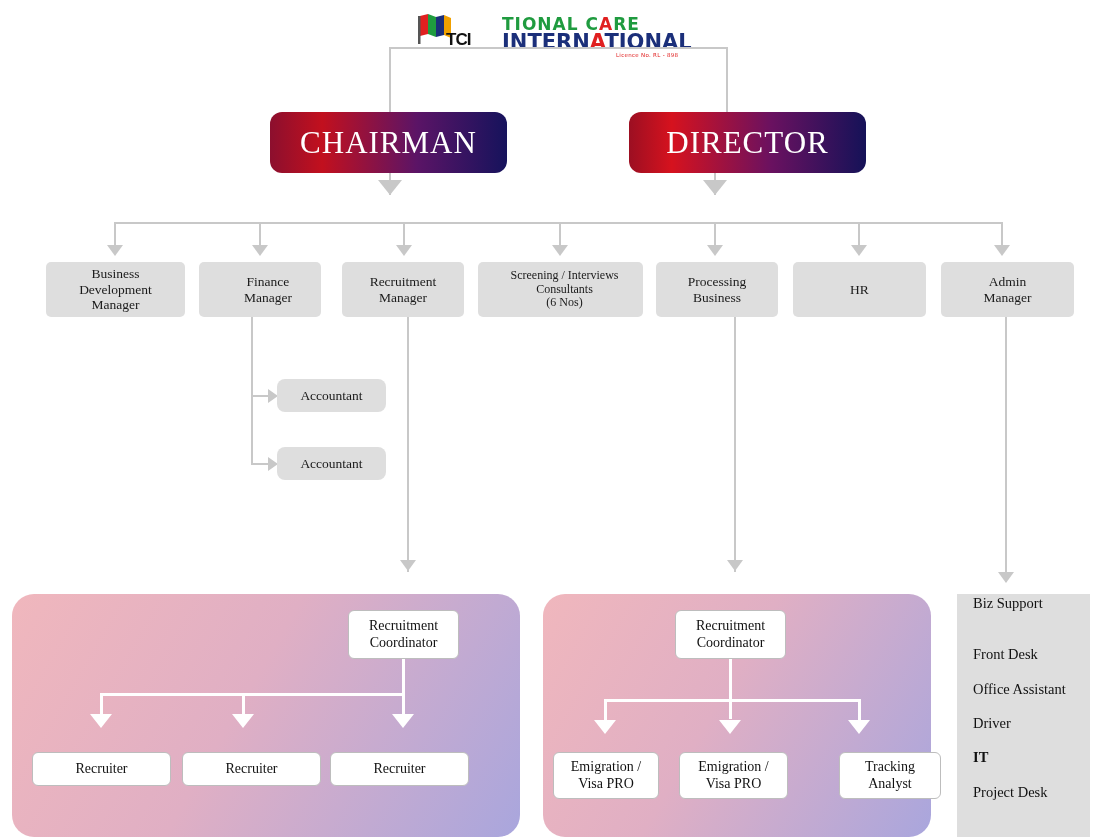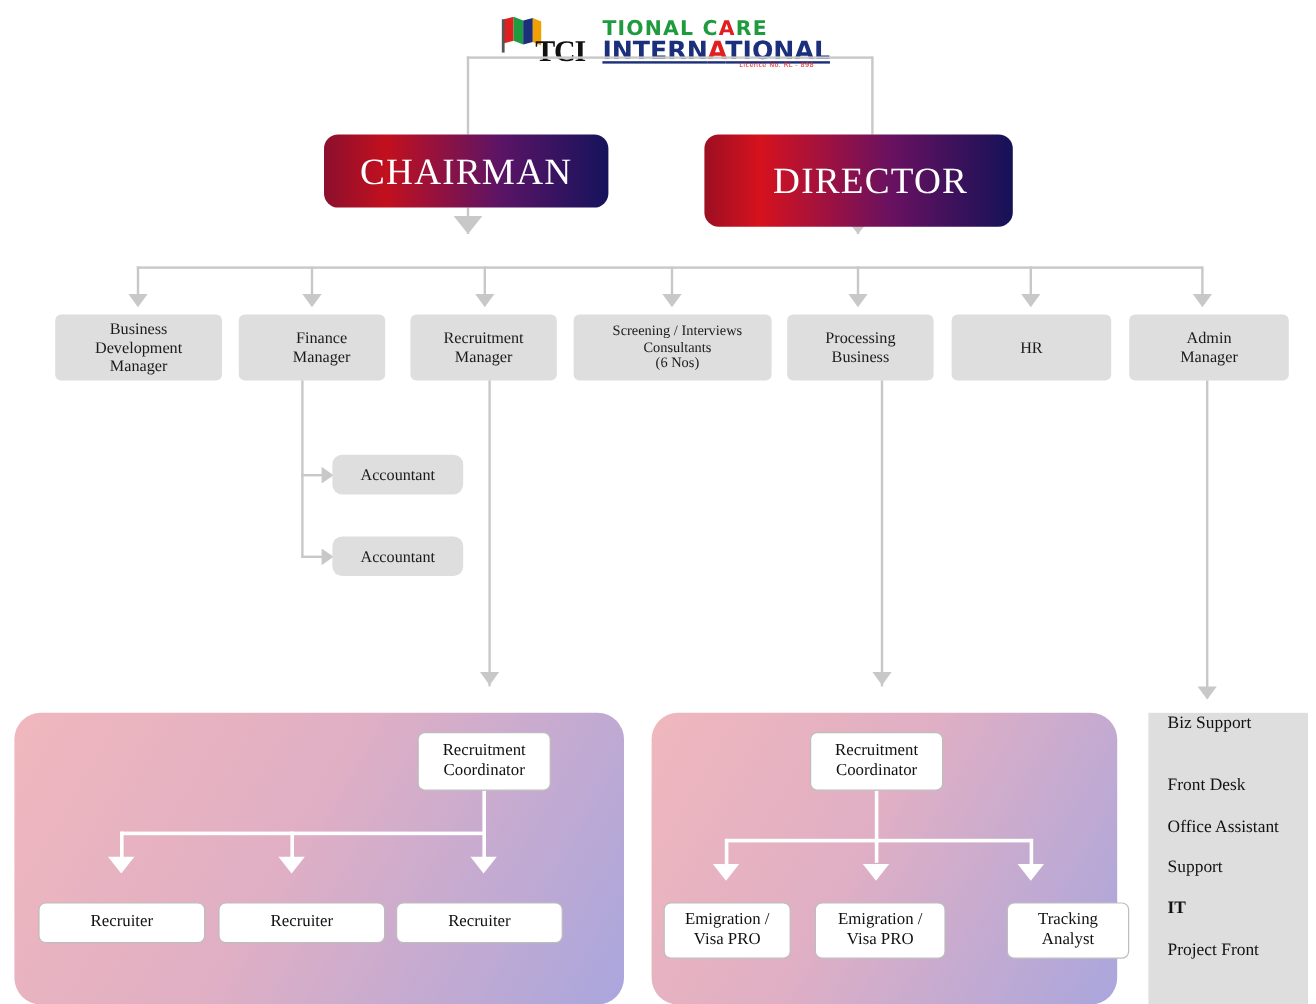--- a/index.html
+++ b/index.html
@@ -55,23 +55,23 @@
     position: absolute;
     left: 0px;
     top: 6px;
     width: 34px;
     height: 30px;
   }
   .logo-tci {
     position: absolute;
     left: 28px;
     top: 22px;
-    font-family: Liberation Serif, serif;
+    font-family: Liberation Sans, sans-serif;
     font-weight: bold;
-    font-size: 25px;
+    font-size: 17px;
     letter-spacing: -1px;
     color: #111;
   }
   .logo-line1 {
     position: absolute;
     left: 84px;
     top: 6px;
     font-family: "DejaVu Sans", sans-serif;
     font-weight: bold;
     font-size: 17px;
@@ -81,21 +81,20 @@
   .logo-line1 .red { color: #e02020; }
   .logo-line2 {
     position: absolute;
     left: 84px;
     top: 22px;
     font-family: "DejaVu Sans", sans-serif;
     font-weight: bold;
     font-size: 21px;
     letter-spacing: 0px;
     color: #1b2f7a;
-    text-decoration: underline;
   }
   .logo-line2 .red { color: #e02020; }
   .logo-lic {
     position: absolute;
     left: 198px;
     top: 44px;
     font-family: "DejaVu Sans", sans-serif;
     font-size: 5.5px;
     color: #e02020;
     letter-spacing: 0.3px;
@@ -107,22 +106,22 @@
     border-radius: 12px;
     color: #fff;
     font-size: 31px;
     letter-spacing: 1px;
     display: flex;
     align-items: center;
     justify-content: center;
     background: linear-gradient(90deg, #8c0f2e 0%, #c2101e 22%, #5b1466 62%, #16135c 100%);
   }
   #chairman-box { left: 270px; top: 112px; width: 237px; height: 61px; }
-  #director-box { left: 587px; top: 112px; width: 237px; height: 77px;
-    background: linear-gradient(90deg, #9c0f22 0%, #d6121e 18%, #6a1160 60%, #151258 100%); padding-left: 20px; }
+  #director-box { left: 629px; top: 112px; width: 237px; height: 61px;
+    background: linear-gradient(90deg, #9c0f22 0%, #d6121e 18%, #6a1160 60%, #151258 100%); }
 
   
   .gbox {
     position: absolute;
     background: #dedede;
     border-radius: 5px;
     display: flex;
     align-items: center;
     justify-content: center;
     text-align: center;
@@ -336,16 +335,16 @@
 Visa PRO</div>
 <div class="wbox" style="left:679px; top:752px; width:109px; height:47px; white-space:pre-line;">Emigration /
 Visa PRO</div>
 <div class="wbox" style="left:807px; top:752px; width:102px; height:47px; white-space:pre-line;margin-left:32px;">Tracking
 Analyst</div>
 
 <div id="admin-list">
   <div class="li" style="top:1px;">Biz Support</div>
   <div class="li" style="top:52px;">Front Desk</div>
   <div class="li" style="top:87px;">Office Assistant</div>
-  <div class="li" style="top:121px;">Support</div>
+  <div class="li" style="top:121px;">Driver</div>
   <div class="li" style="top:155px;font-weight:bold;">IT</div>
-  <div class="li" style="top:190px;">Project Front</div>
+  <div class="li" style="top:190px;">Project Desk</div>
 </div>
 
 </body></html>

